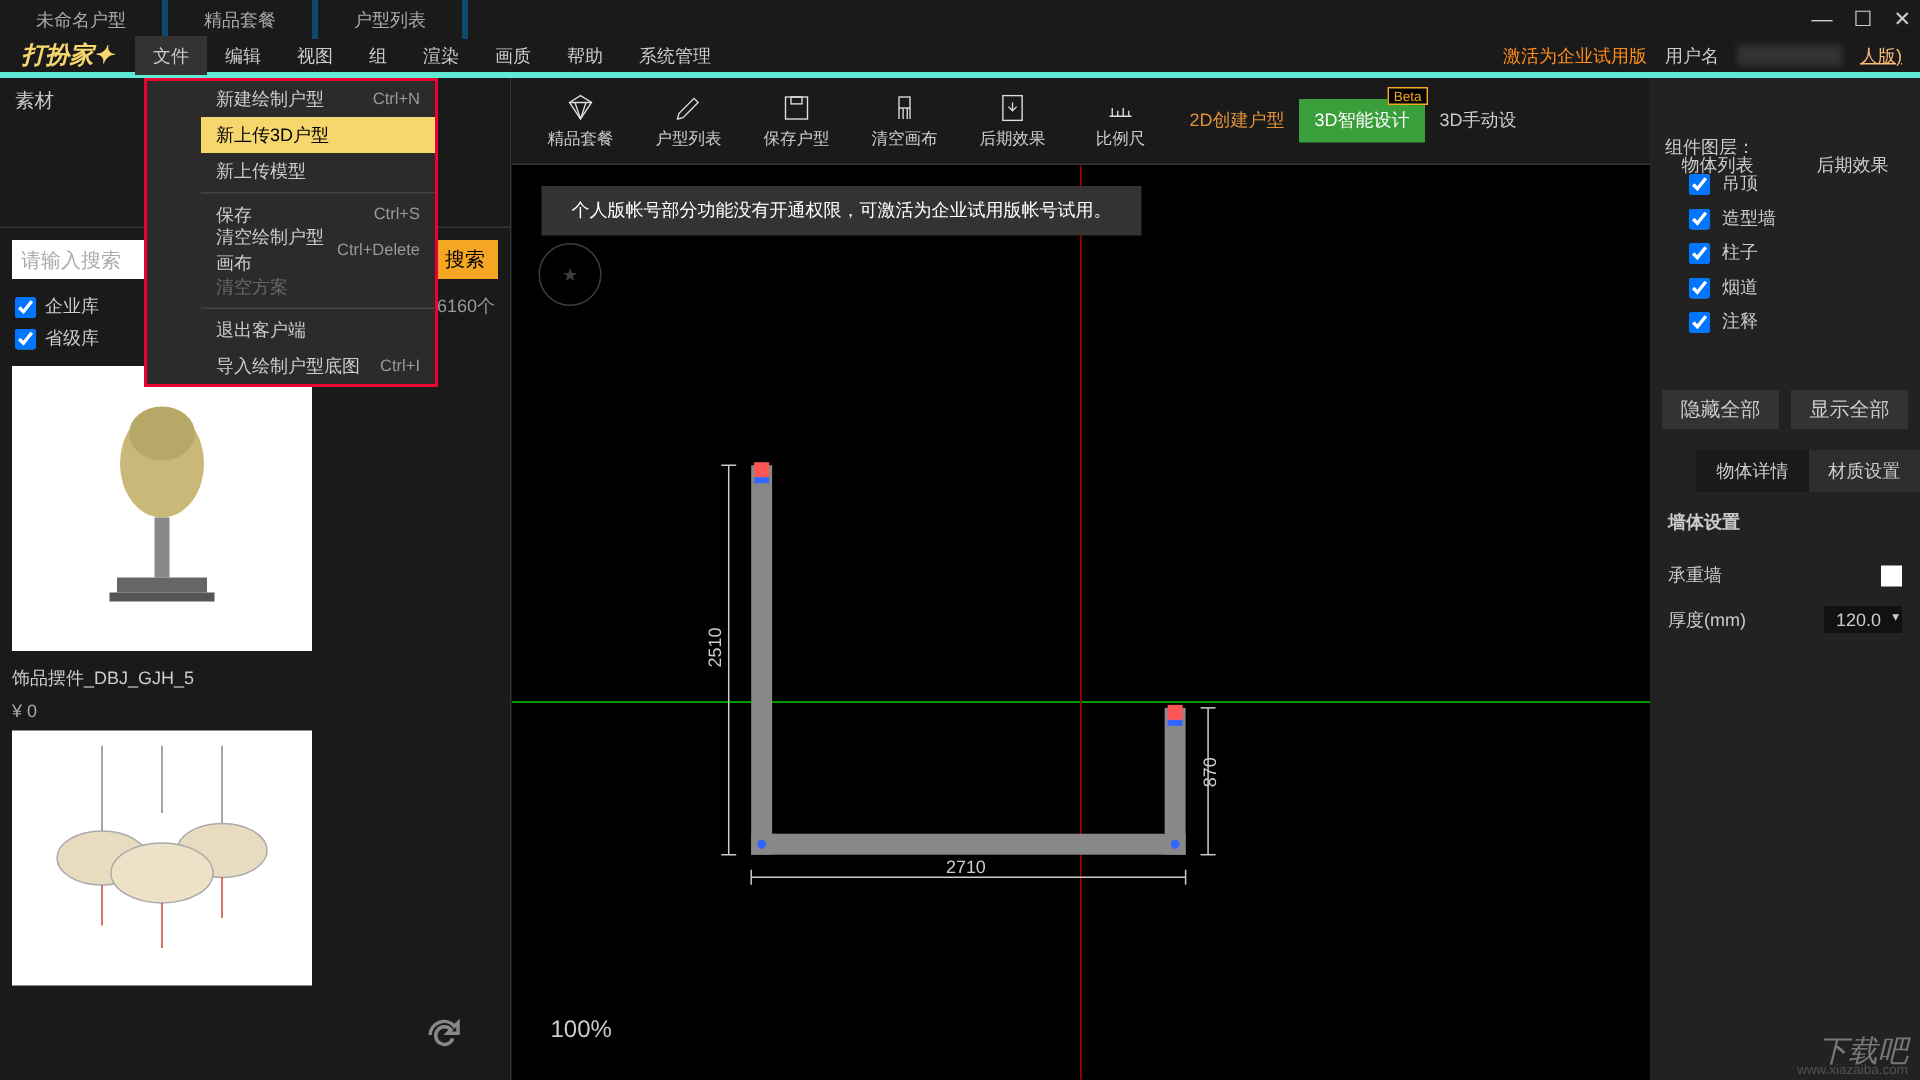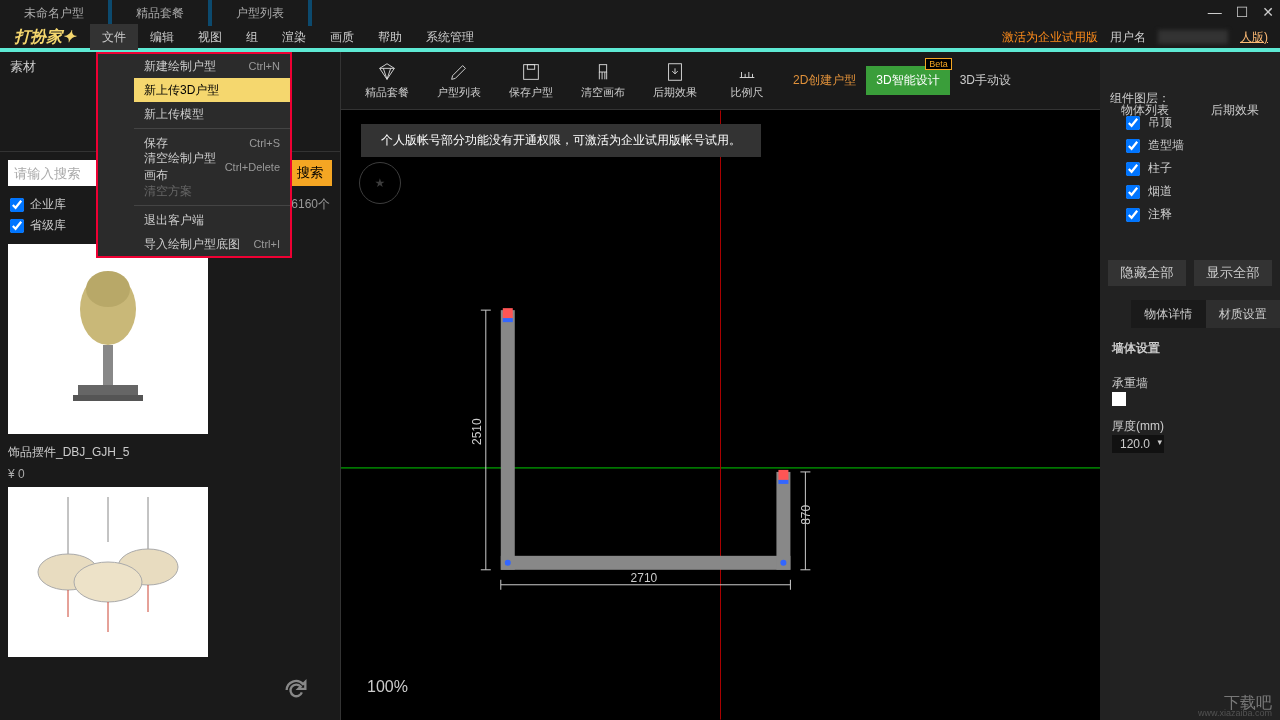--- a/index.html
+++ b/index.html
@@ -62,25 +62,25 @@
 .rp-title{color:#ccc;margin-bottom:4px;}
 .layer-row{display:flex;align-items:center;gap:8px;padding:3px 16px;color:#ccc;}
 .layer-row input{width:14px;height:14px;}
 .rp-btns{display:flex;gap:8px;padding:8px;margin-top:16px;}
 .rp-btn{flex:1;height:26px;background:#333;color:#ccc;border:none;cursor:pointer;}
 .rp-tabs2{display:flex;height:28px;margin-top:6px;padding-left:31px;}
 .rp-tab2{flex:1;text-align:center;line-height:28px;background:#2e2e2e;cursor:pointer;color:#ccc;}
 .rp-tab2.active{background:#1a1a1a;}
 .wall-section{padding:12px;}
 .wall-title{color:#ccc;font-weight:bold;margin-bottom:12px;}
-.wall-row{display:flex;justify-content:space-between;align-items:flex-start;padding:6px 0;color:#ccc;flex-direction:column;}
+.wall-row{display:flex;justify-content:space-between;align-items:center;padding:6px 0;color:#ccc;}
 .wall-check{width:14px;height:14px;background:#fff;}
 .thickness-val{background:#111;padding:2px 14px 2px 8px;color:#ccc;position:relative;}
 .thickness-val::after{content:"▾";position:absolute;right:2px;font-size:9px;}
-.watermark{position:absolute;bottom:6px;right:8px;color:#888;font-size:16px;opacity:.85;}
+.watermark{position:absolute;bottom:6px;right:8px;color:#888;font-size:20px;font-style:italic;opacity:.85;}
 .watermark-url{position:absolute;bottom:2px;right:8px;color:#666;font-size:9px;opacity:.7;}
 </style>
 </head>
 <body>
 
 <div class="tabs-row">
   <div class="tab">未命名户型</div>
   <div class="tab">精品套餐</div>
   <div class="tab">户型列表</div>
 </div>

